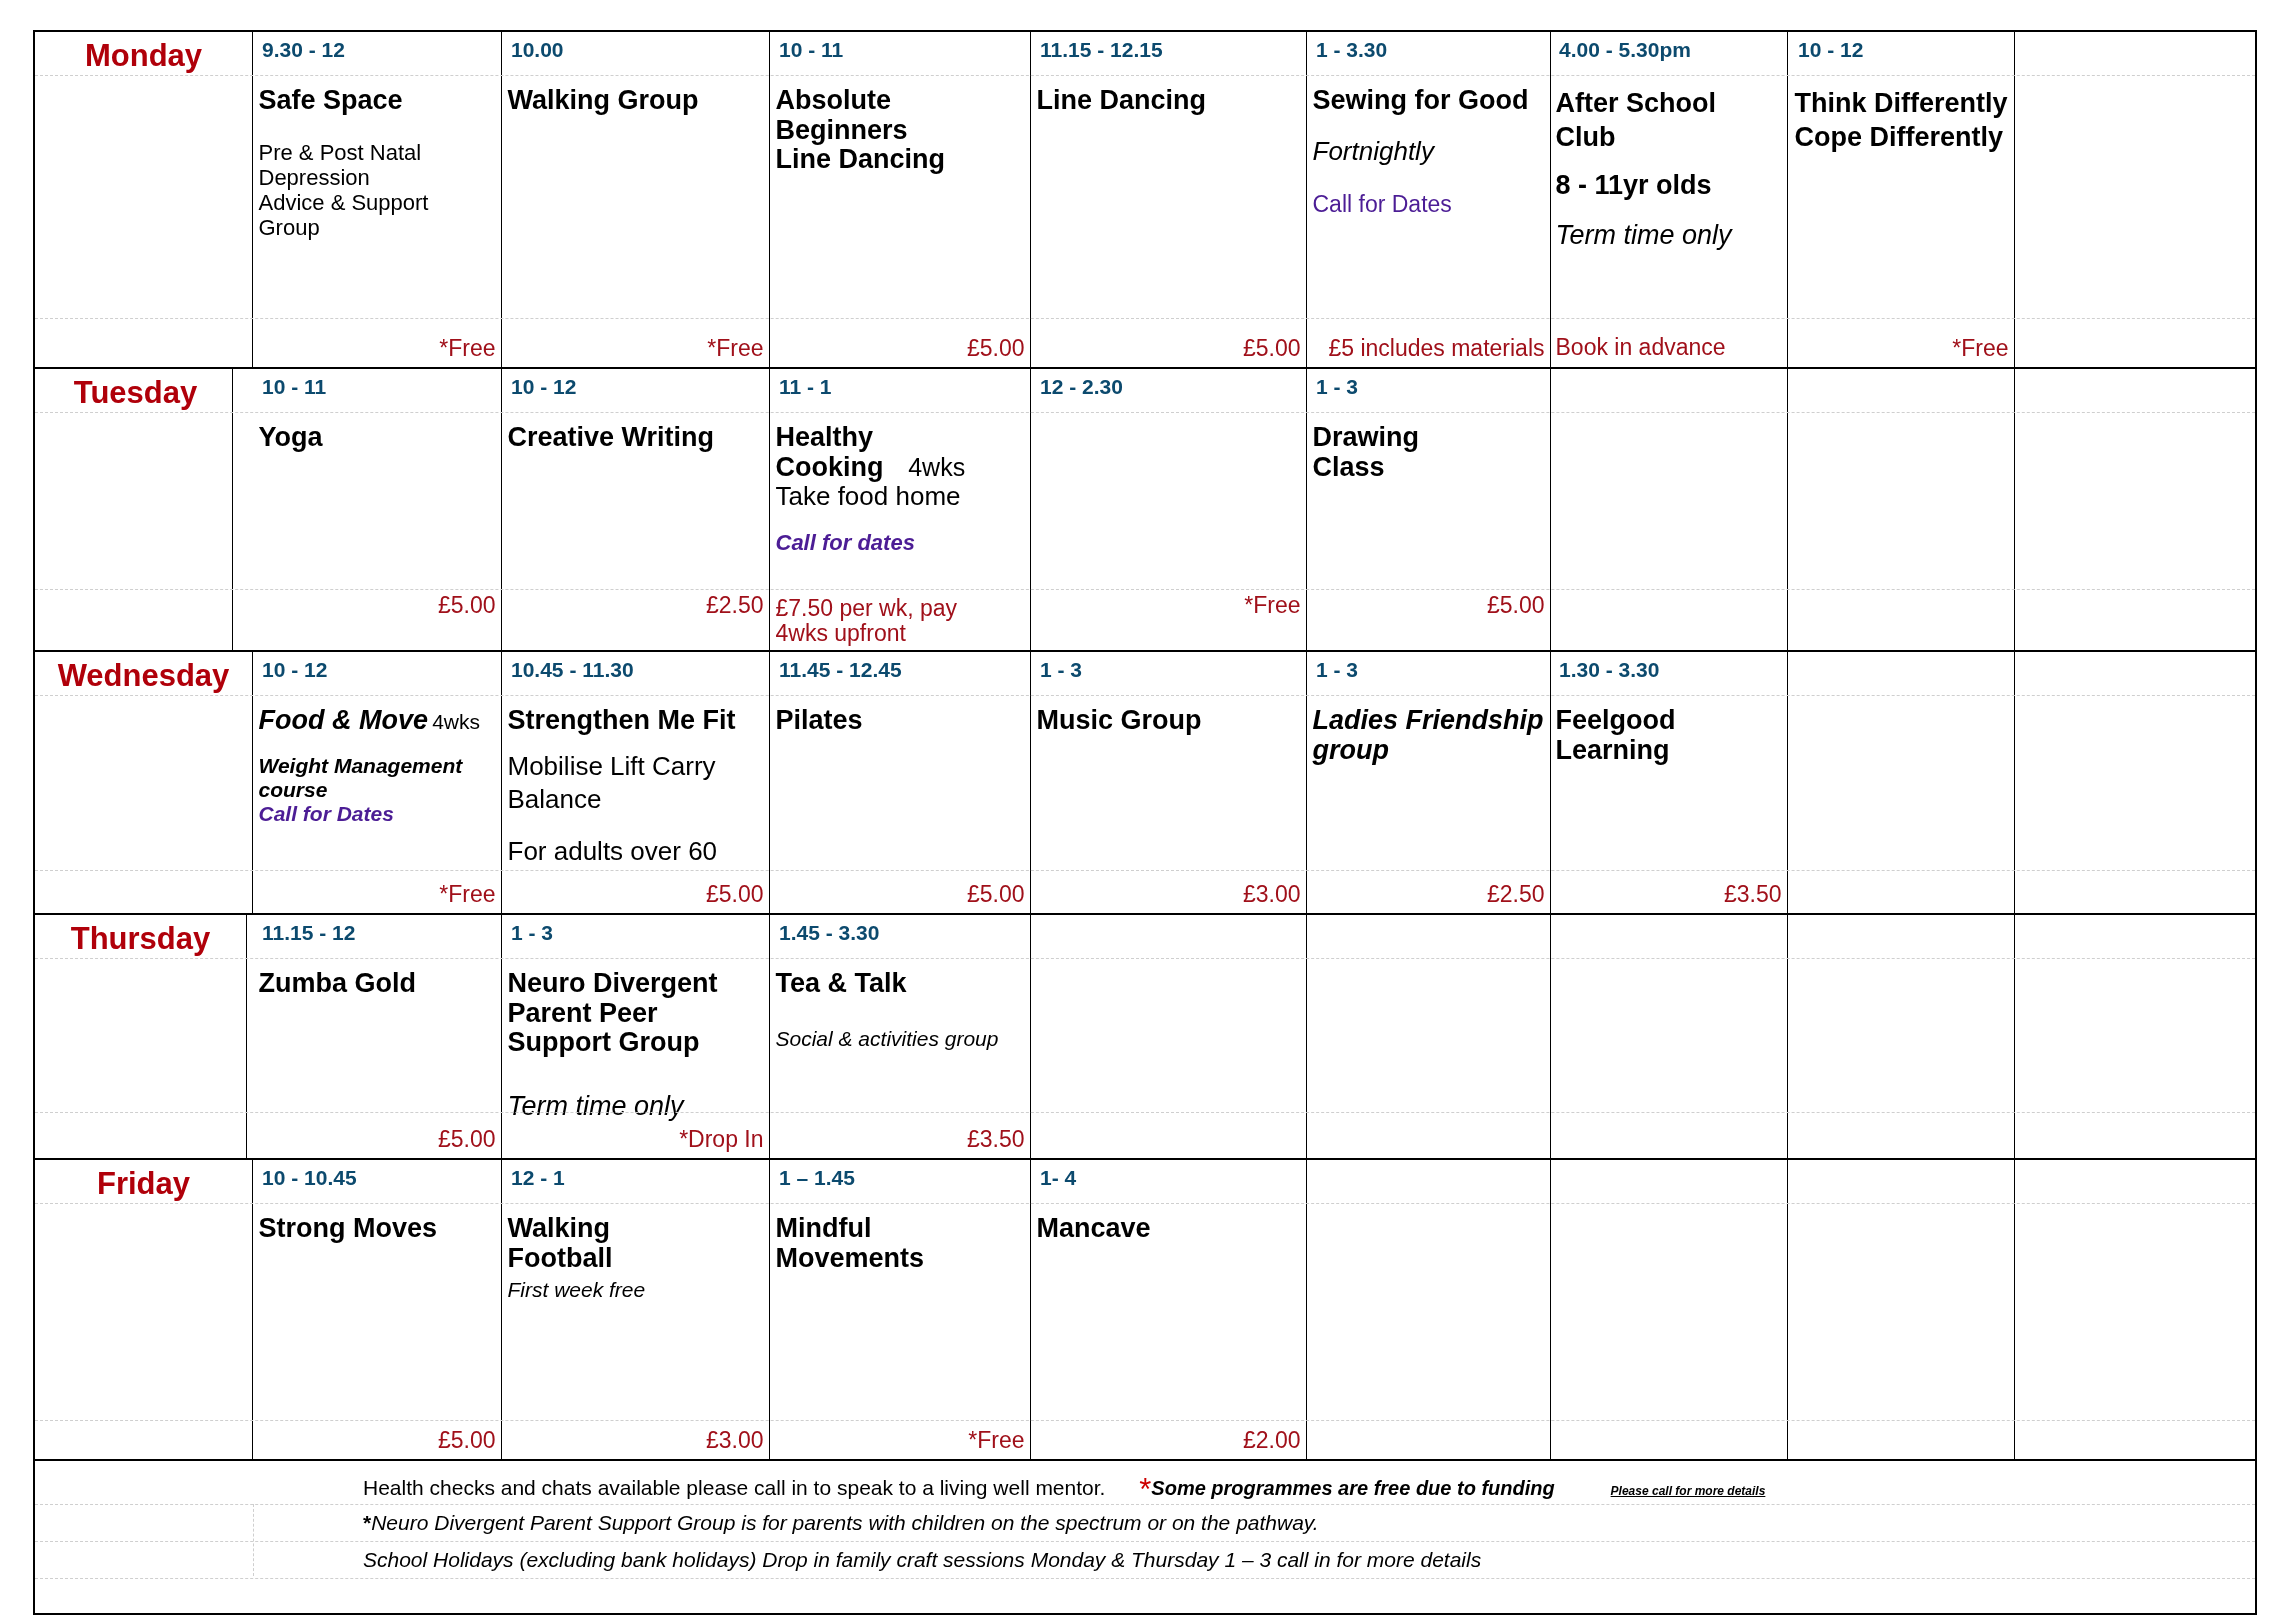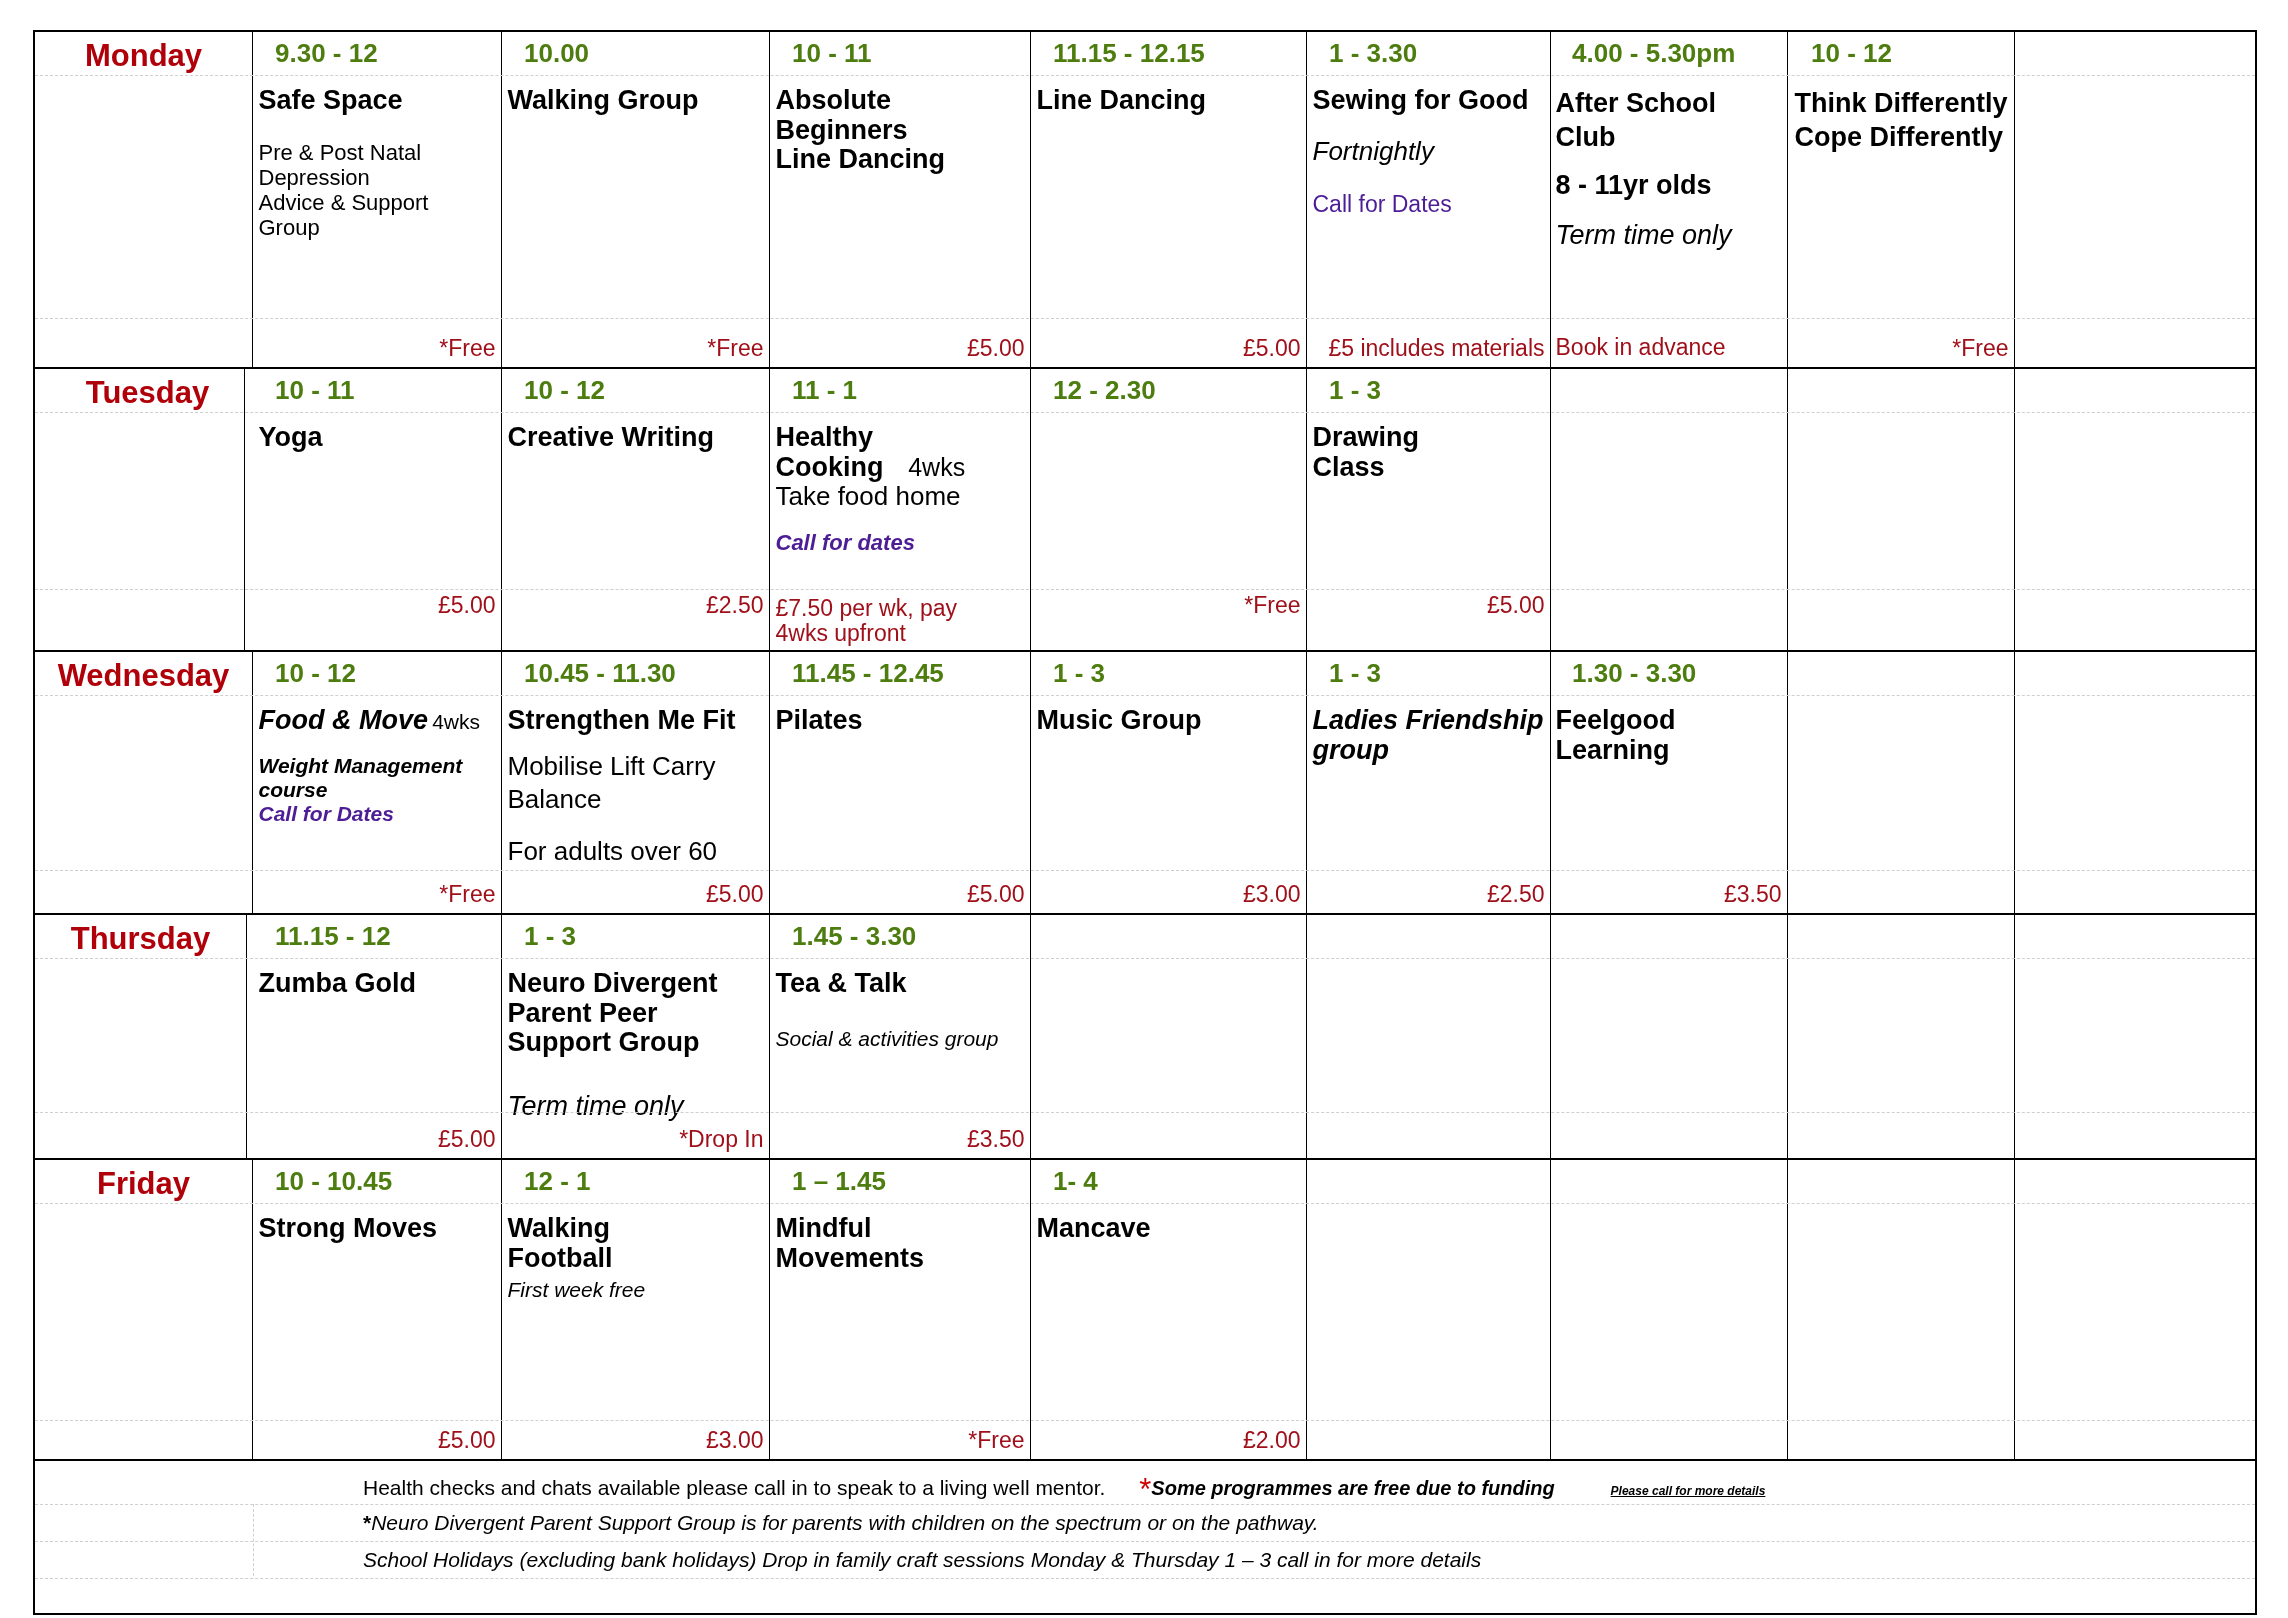--- a/index.html
+++ b/index.html
@@ -3,21 +3,21 @@
 <meta charset="utf-8">
 <style>
   html,body{margin:0;padding:0;background:#fff;}
   body{width:2289px;height:1619px;position:relative;overflow:hidden;font-family:"Liberation Sans",sans-serif;color:#000;}
   .tbl{position:absolute;left:33px;top:30px;width:2224px;height:1585px;border:2.8px solid #000;box-sizing:border-box;}
   .row{position:absolute;left:0;width:100%;border-bottom:2.8px solid #000;box-sizing:border-box;}
   .cell{position:absolute;top:0;bottom:0;border-right:1.8px solid #000;box-sizing:border-box;}
   .cell.last{border-right:none;}
   .dash{position:absolute;left:0;right:0;border-top:1.8px dashed #cfcfcf;height:0;}
   .day{position:absolute;left:0;right:0;top:5.5px;text-align:center;font-weight:bold;font-size:31px;color:#b0000a;}
-  .time{position:absolute;left:22px;top:5.5px;font-weight:bold;font-size:26px;color:#4d7c0f;white-space:nowrap;}
+  .time{position:absolute;left:9px;top:5.5px;font-weight:bold;font-size:21px;color:#0c4a6e;white-space:nowrap;}
   .body{position:absolute;left:5.5px;right:3.7px;top:54px;}
   .title{font-weight:bold;font-size:27px;line-height:29.5px;}
   .it{font-style:italic;}
   .red{color:#4c1d95;}
   .price{position:absolute;right:5.5px;bottom:5.5px;font-size:23px;color:#a0101a;white-space:nowrap;}
   .price.left{left:5.5px;right:auto;white-space:normal;line-height:25px;}
   .foot{position:absolute;left:0;right:0;border-bottom:1.8px dashed #cfcfcf;box-sizing:border-box;}
   .ftext{position:absolute;left:328px;top:11px;font-size:21px;white-space:nowrap;}
   .ast{color:#c00;font-size:31px;vertical-align:-5.5px;font-style:normal;}
 </style>
@@ -88,21 +88,21 @@
         <div class="title" style="line-height:34px;">Think Differently Cope Differently</div>
       </div>
       <div class="price">*Free</div>
     </div>
     <div class="cell last" style="left:1980px;right:0;"></div>
     <div class="dash" style="top:43px;"></div>
     <div class="dash" style="top:286px;"></div>
   </div>
 
   <div class="row" style="top:337px;height:283px;">
-    <div class="cell" style="left:16px;width:194px;">
+    <div class="cell" style="left:4px;width:194px;">
       <div class="day">Tuesday</div>
     </div>
     <div class="cell" style="left:218px;width:249px;">
       <div class="time">10 - 11</div>
       <div class="body">
           <div class="title">Yoga</div>
         </div>
       <div class="price" style="bottom:31px;">£5.00</div>
     </div>
     <div class="cell" style="left:467px;width:268px;">

